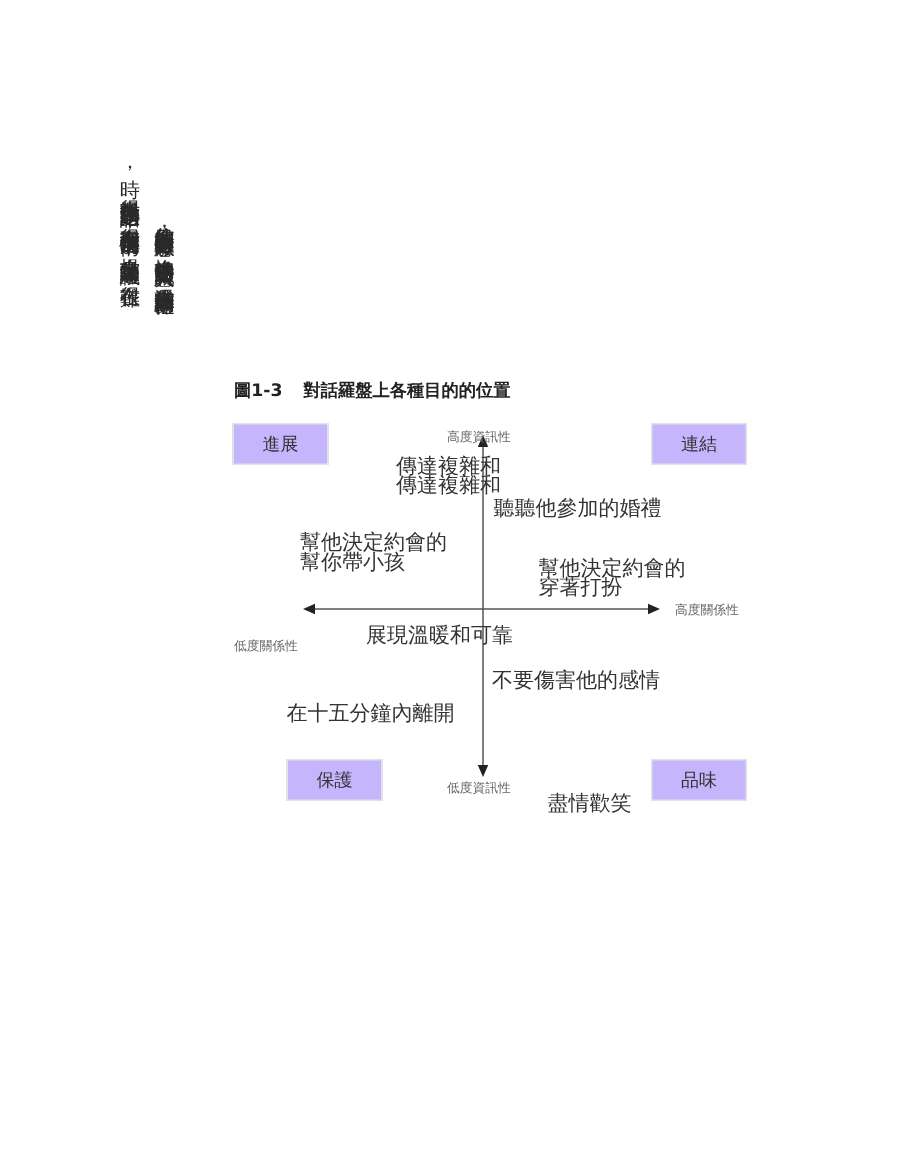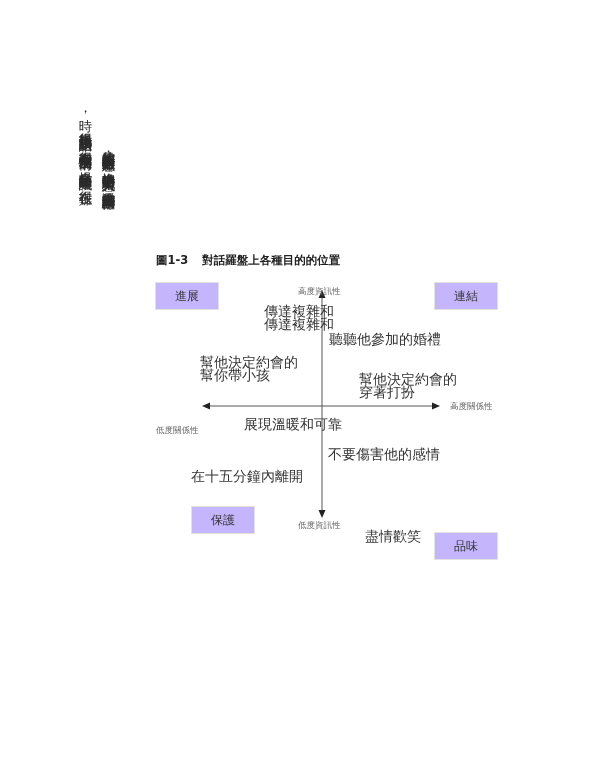--- a/index.html
+++ b/index.html
@@ -38,21 +38,21 @@
     width: 62px; height: 26px;
     background: #c4b5fd;
     border: 1px solid #e2e2e2;
     display: flex; align-items: center; justify-content: center;
     font-size: 12px;
     color: #333;
   }
   #box-tl { left: 155px; top: 282px; }
   #box-tr { left: 434px; top: 282px; }
   #box-bl { left: 155px; top: 506px; margin-left: 36px; }
-  #box-br { left: 434px; top: 506px; margin-top: 26px; }
+  #box-br { left: 434px; top: 506px; }
 
   .axis-label {
     position: absolute;
     font-size: 8.5px;
     color: #666;
     white-space: nowrap;
   }
   #lbl-top    { left: 298px; top: 286px; }
   #lbl-bottom { left: 298px; top: 520px; }
   #lbl-left   { left: 156px; top: 401px; margin-top: 24px; }

